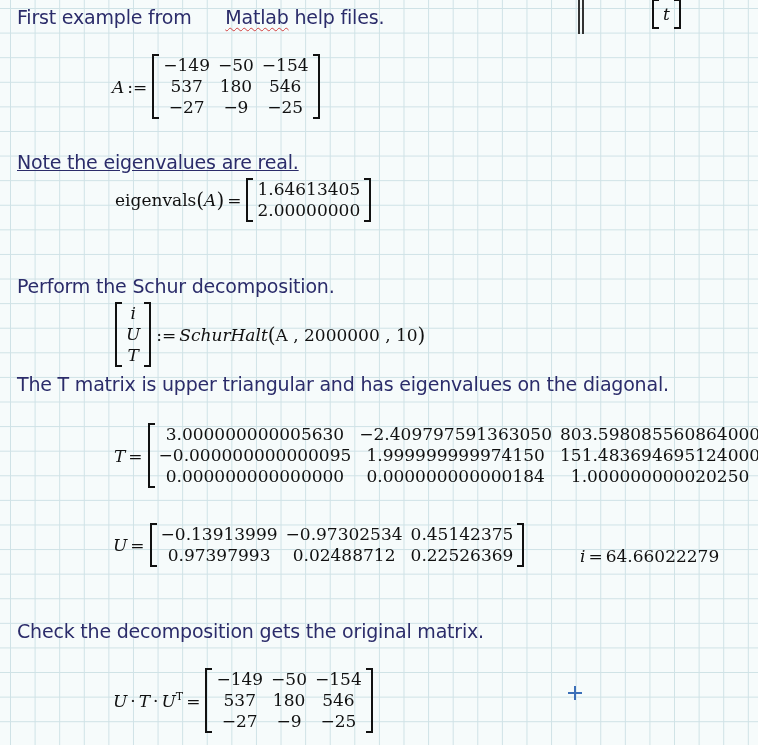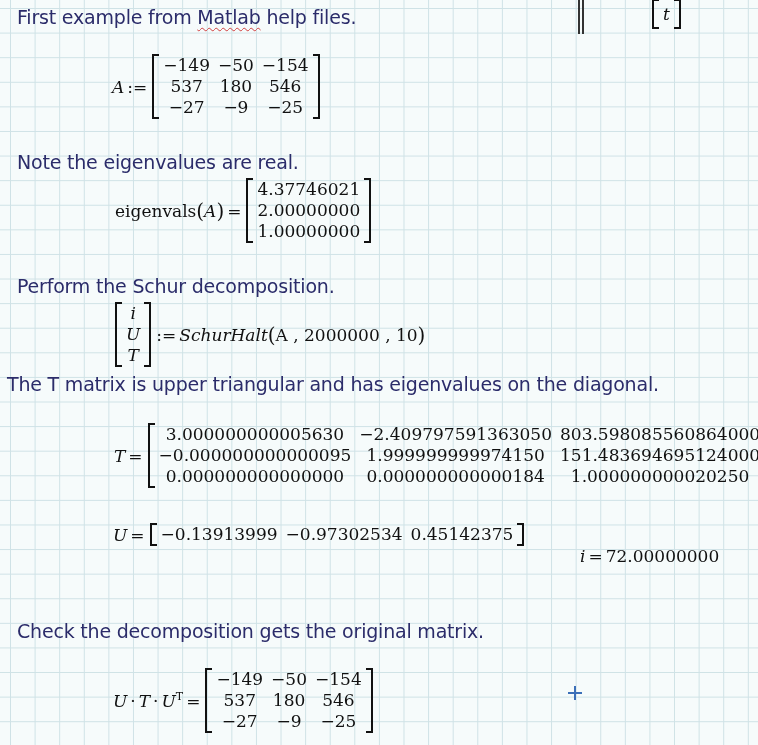--- a/index.html
+++ b/index.html
@@ -9,21 +9,21 @@
     background-image:
       linear-gradient(to right, #cfe2e6 1px, transparent 1px),
       linear-gradient(to bottom, #cfe2e6 1px, transparent 1px);
     background-size: 24.6px 24.6px;
     background-position: 10px 8px;
   }
   .text {
     position:absolute; font-family:"DejaVu Sans", sans-serif; font-size:19px;
     color:#2b2c6a; white-space:nowrap; letter-spacing:-0.2px;
   }
-  .spell { text-decoration: underline wavy #d04040; text-decoration-thickness:1px; text-underline-offset:3px; }
+  .spell { text-decoration: underline wavy #d04040; text-decoration-thickness:1px; text-underline-offset:3px;margin-left:28px; }
   .math {
     position:absolute; font-family:"DejaVu Serif", serif; font-size:17px; color:#111;
     white-space:nowrap; display:flex; align-items:center;
   }
   .it { font-style:italic; }
   .bm {
     display:inline-flex; position:relative; padding:0 7px; margin:0 2px;
   }
   .bm::before, .bm::after {
     content:""; position:absolute; top:-1px; bottom:-1px; width:5px;
@@ -80,39 +80,36 @@
       <tr>
             <td>−27</td>
             <td>−9</td>
             <td>−25</td>
           </tr>
     </tbody>
       </table>
   </span>
 </div>
 
-<div class="text" style="left:17px;top:151px;">Note the eigenvalues are real.</div>
+<div class="text" style="left:17px;top:151px;text-decoration:underline;">Note the eigenvalues are real.</div>
 
 <div class="math" style="left:115px;top:179px;">
   <span>eigenvals</span>
   <span style="font-size:20px;">(</span>
     <span class="it">A</span>
     <span style="font-size:20px;">)</span>
   <span class="op">=</span>
   <span class="bm">
     <table>
       <tbody>
           <tr>
-            <td class="l">4.37746021</td>
+            <td class="l">1.64613405</td>
           </tr>
       <tr>
             <td class="l">2.00000000</td>
-          </tr>
-      <tr>
-            <td class="l">1.00000000</td>
           </tr>
     </tbody>
       </table>
   </span>
 </div>
 
 <div class="text" style="left:17px;top:275px;text-align:right;">Perform the Schur decomposition.</div>
 
 <div class="math" style="left:113px;top:303px;">
   <span class="bm">
@@ -130,21 +127,21 @@
     </tbody>
       </table>
   </span>
   <span class="op">:=</span>
   <span class="it">SchurHalt</span>
   <span style="font-size:20px;">(</span>
     <span>A , 2000000 , 10</span>
     <span style="font-size:20px;">)</span>
 </div>
 
-<div class="text" style="left:7px;top:373px;">The T matrix is upper triangular and has eigenvalues on the diagonal.</div>
+<div class="text" style="left:17px;top:373px;">The T matrix is upper triangular and has eigenvalues on the diagonal.</div>
 
 <div class="math" style="left:114px;top:424px;">
   <span class="it">T</span>
   <span class="op">=</span>
   <span class="bm">
     <table>
       <tbody>
           <tr>
             <td>3.000000000005630</td>
             <td>−2.409797591363050</td>
@@ -169,29 +166,34 @@
   <span class="it">U</span>
   <span class="op">=</span>
   <span class="bm">
     <table>
       <tbody>
           <tr>
             <td>−0.13913999</td>
             <td>−0.97302534</td>
             <td>0.45142375</td>
           </tr>
+      <tr>
+            <td>0.97397993</td>
+            <td>0.02488712</td>
+            <td>0.22526369</td>
+          </tr>
     </tbody>
       </table>
   </span>
 </div>
 
 <div class="math" style="left:580px;top:546px;">
   <span class="it">i</span>
   <span class="op">=</span>
-  <span>72.00000000</span>
+  <span>64.66022279</span>
 </div>
 
 <div class="text" style="left:17px;top:620px;">Check the decomposition gets the original matrix.</div>
 
 <div class="math" style="left:113px;top:669px;">
   <span class="it">U</span>
     <span class="op">·</span>
     <span class="it">T</span>
     <span class="op">·</span>
     <span class="it">U</span>

